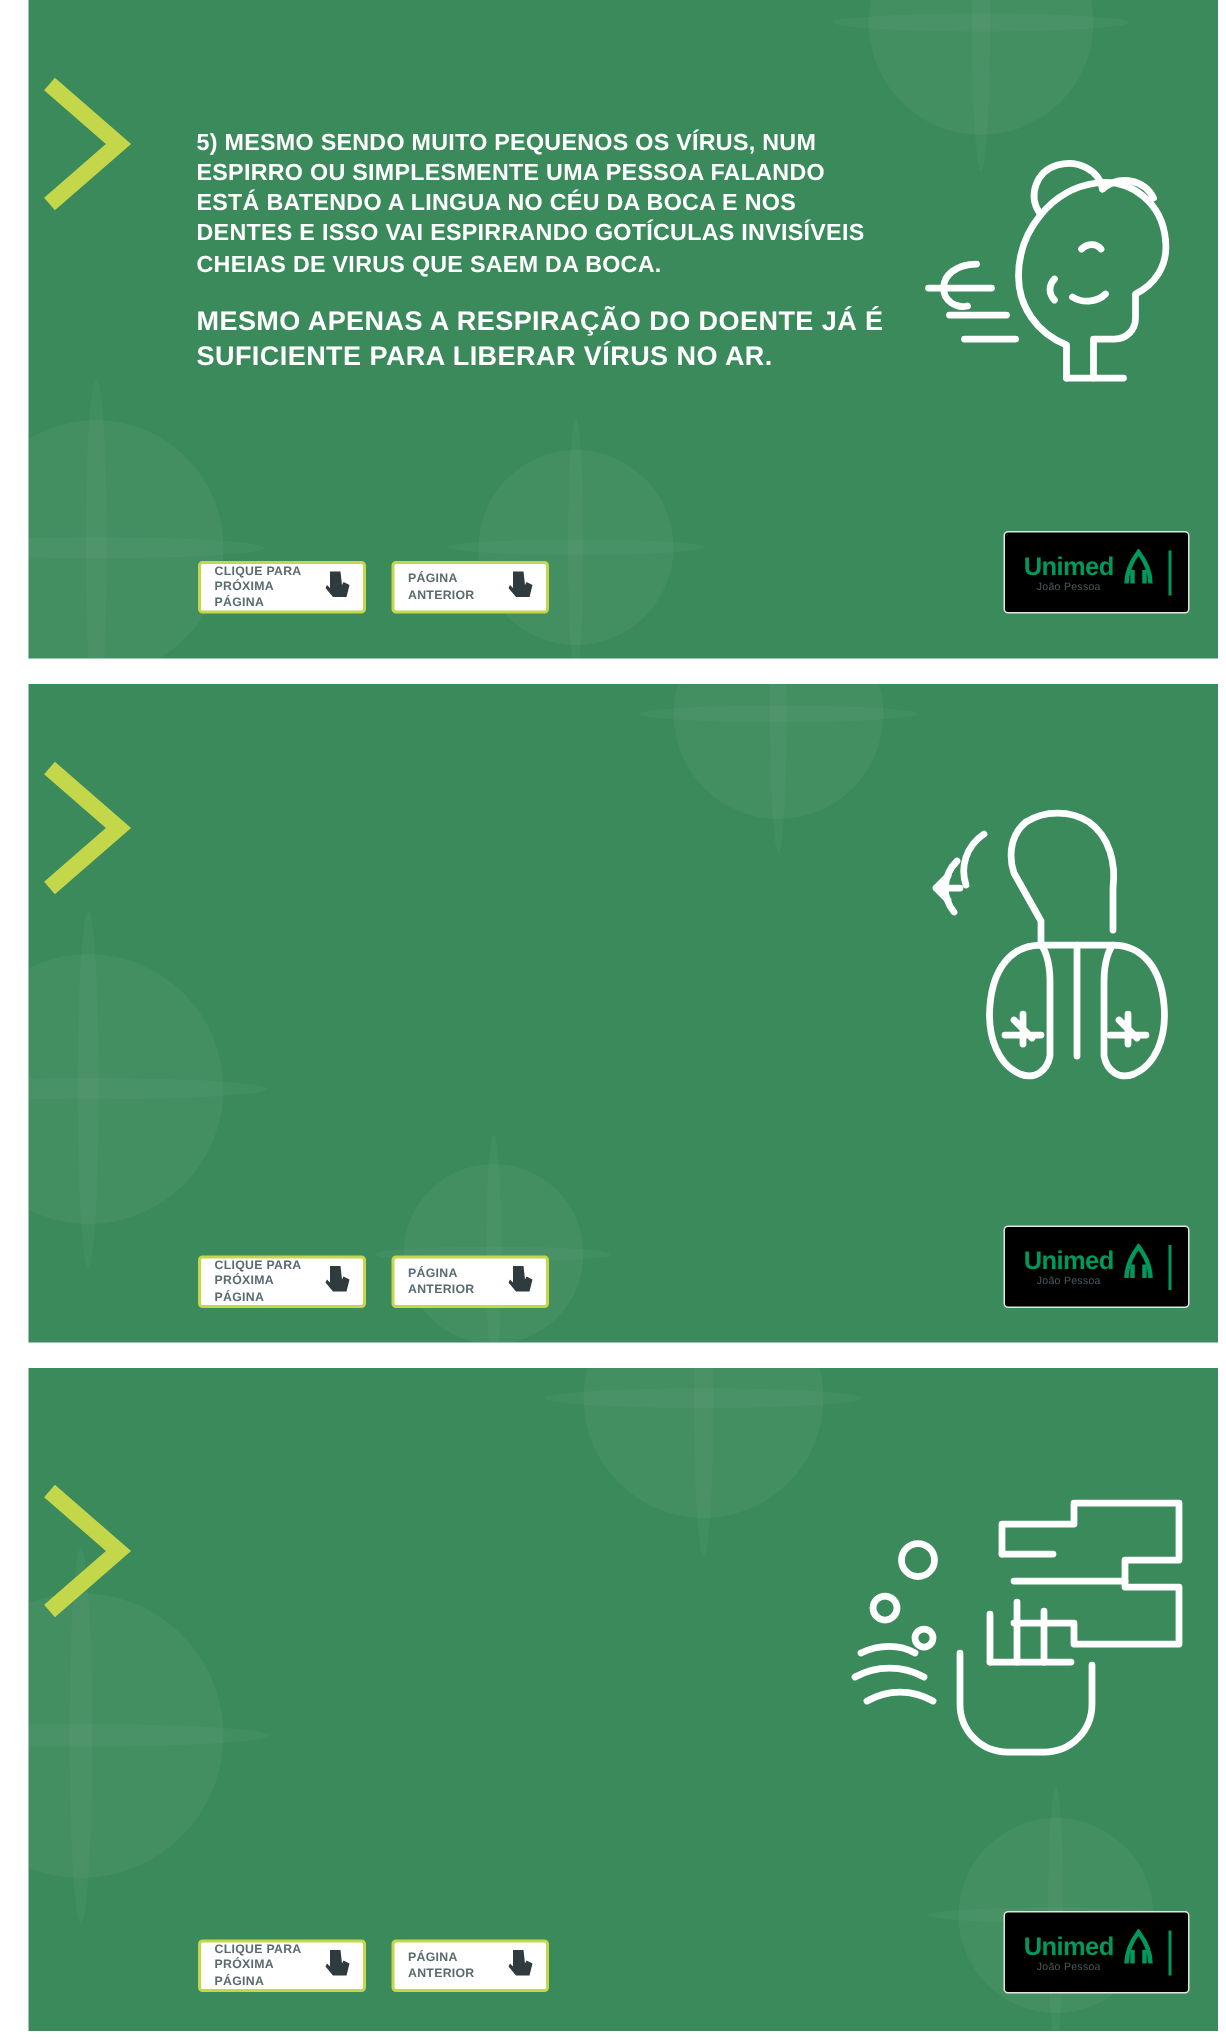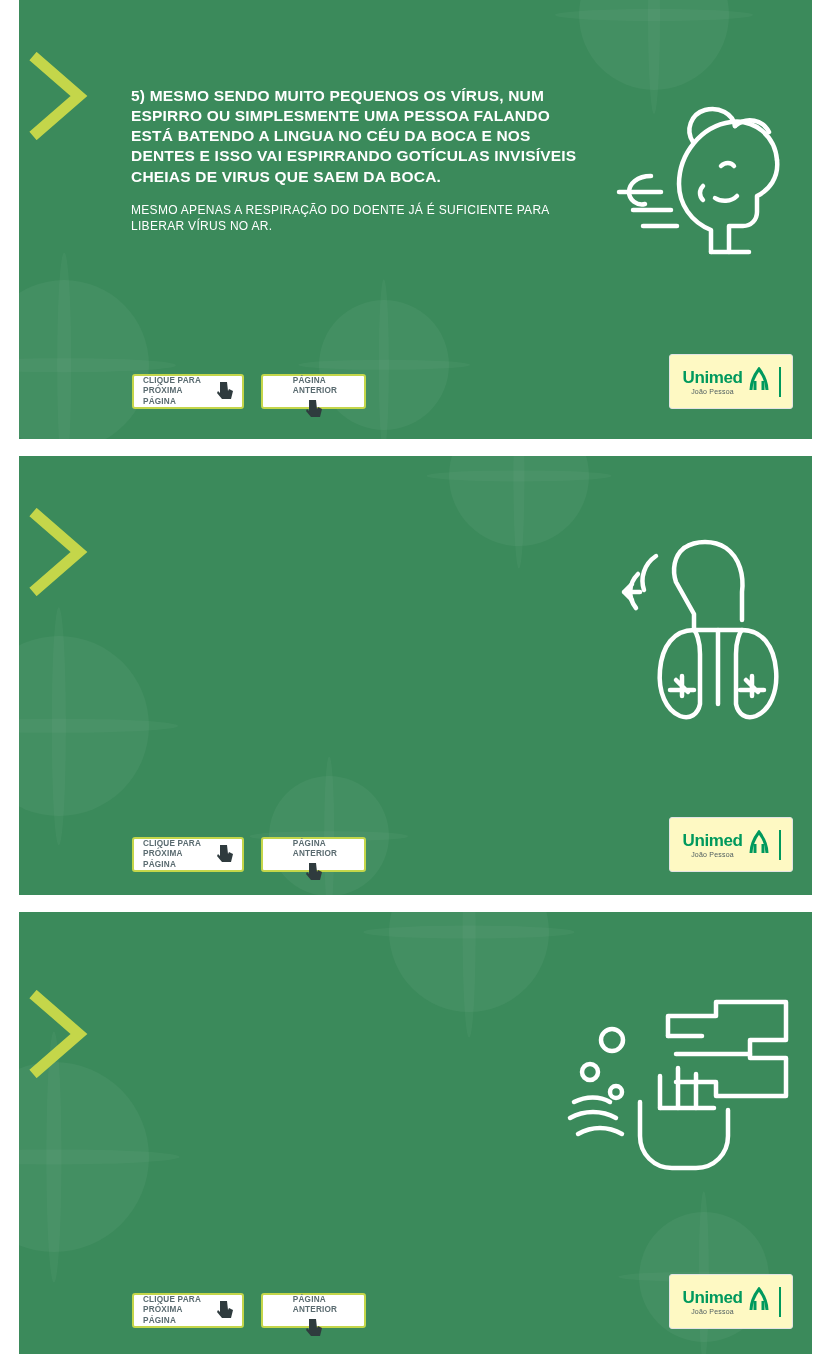--- a/index.html
+++ b/index.html
@@ -67,22 +67,22 @@
   }
 
   .heading {
     font-weight: bold;
     font-size: 15.5px;
     line-height: 1.30;
     letter-spacing: 0.2px;
     text-transform: uppercase;
   }
   .body-text {
-    font-weight: normal;
-    font-size: 12px;
+    font-weight: bold;
+    font-size: 18px;
     line-height: 1.32;
     letter-spacing: 0.3px;
     text-transform: uppercase;
   }
   .para-gap { height: 16px; }
 
   
   .illo {
     position: absolute;
     pointer-events: none;
@@ -100,37 +100,37 @@
     border: 2px solid #c4d64a;
     border-radius: 3px;
     height: 35px;
     display: flex;
     align-items: center;
     justify-content: space-between;
     padding: 0 6px 0 9px;
     cursor: pointer;
   }
   .nav-btn.next { width: 112px; }
-  .nav-btn.prev { width: 105px; flex-direction: column; }
+  .nav-btn.prev { width: 105px; }
   .nav-btn .lbl {
     color: #5a6b70;
     font-size: 8.2px;
     font-weight: bold;
     line-height: 1.25;
     letter-spacing: 0.2px;
     text-transform: uppercase;
     white-space: pre-line;
     text-align: left;
   }
   .cursor-icon { flex: 0 0 auto; }
 
   
   .logo {
     position: absolute;
-    background: #fef9c3;
+    background: #000000;
     border: 1px solid #e3e3e3;
     border-radius: 3px;
     width: 124px;
     height: 55px;
     display: flex;
     align-items: center;
     justify-content: center;
   }
   .logo-inner {
     display: flex;

